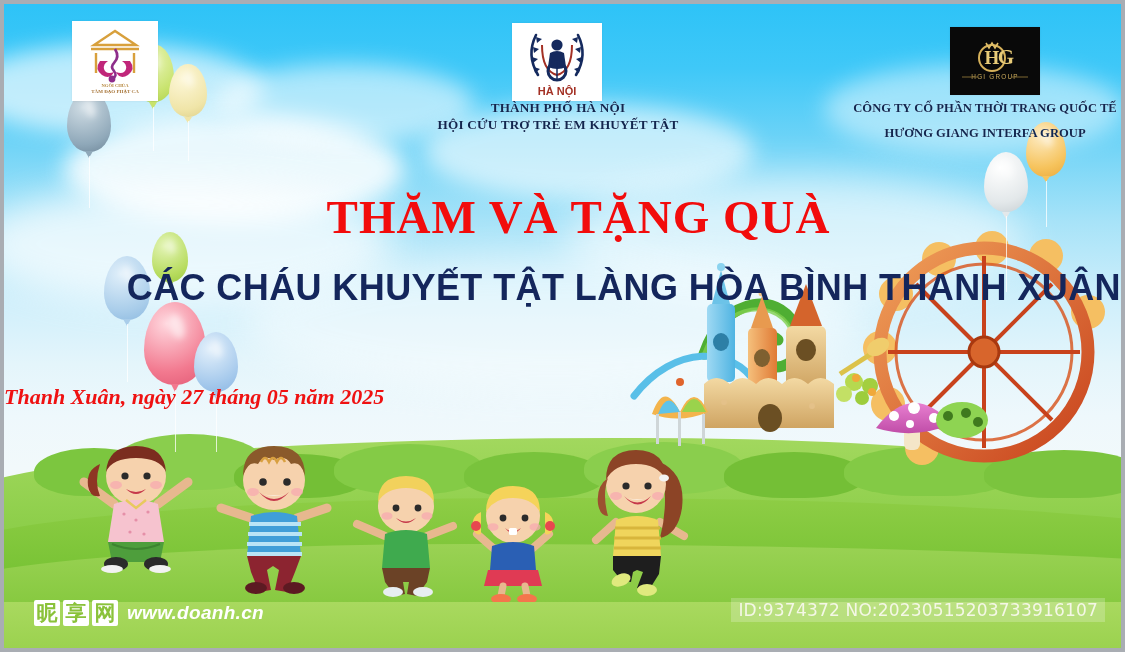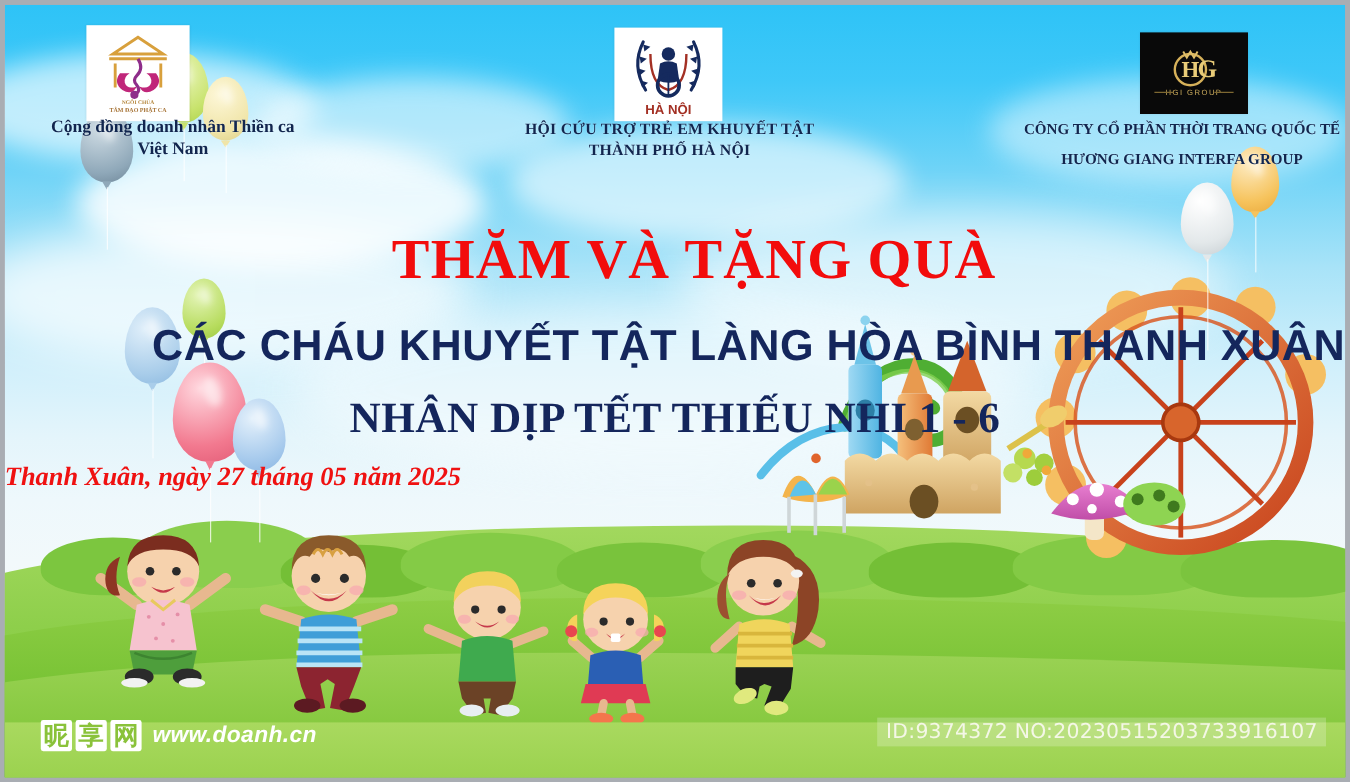--- a/index.html
+++ b/index.html
@@ -288,24 +288,20 @@
         <path d="M24 32 L24 52 M62 32 L62 52"></path>
       </g>
       <path d="M28 40 q-6 8 2 14 q8 5 12 -3 q-8 3 -10 -3 q-1 -5 4 -8 z" fill="#c0267a"></path>
       <path d="M58 40 q6 8 -2 14 q-8 5 -12 -3 q8 3 10 -3 q1 -5 -4 -8 z" fill="#c0267a"></path>
       <path d="M43 28 q5 8 -1 14 q-4 4 0 8 q4 5 -2 8" fill="none" stroke="#8e2d8a" stroke-width="2.6"></path>
       <circle cx="40" cy="58" r="3.4" fill="#8e2d8a"></circle>
       <text x="43" y="66" font-family="Liberation Serif, serif" font-size="4.6" fill="#b4853a" text-anchor="middle" font-weight="bold">NGÔI CHÙA</text>
       <text x="43" y="72" font-family="Liberation Serif, serif" font-size="5" fill="#a8763a" text-anchor="middle" font-weight="bold">TÂM ĐẠO PHẬT CA</text>
     </svg>
   </div>
-  <div class="logo-cap" style="left:10px;top:93px;width:260px;font-size:14.6px;">
-    <div>Cộng đồng doanh nhân Thiền ca</div>
-    <div>Việt Nam</div>
-  </div>
 
   <div class="logo-box" style="left:508px;top:19px;width:90px;height:78px;">
     <svg width="90" height="78" viewBox="0 0 90 78">
       <g stroke="#152a5e" stroke-width="2.6" fill="none" stroke-linecap="round">
         <path d="M24 12 q-10 20 2 40"></path>
             <path d="M66 12 q10 20 -2 40"></path>
       </g>
       <g fill="#152a5e">
         <path d="M24 14 l6 2 l-5 4 z"></path>
             <path d="M21 24 l6 2 l-5 4 z"></path>
@@ -318,22 +314,22 @@
       </g>
       <path d="M30 22 q0 26 15 30 q15 -4 15 -30" fill="none" stroke="#a33024" stroke-width="2"></path>
       <circle cx="45" cy="22" r="5.6" fill="#152a5e"></circle>
       <path d="M38 30 q7 -4 14 0 l2 14 q-8 4 -18 0 z" fill="#152a5e"></path>
       <circle cx="45" cy="48" r="9" fill="none" stroke="#152a5e" stroke-width="3"></circle>
       <line x1="45" y1="39" x2="45" y2="57" stroke="#152a5e" stroke-width="1.5"></line>
       <text x="45" y="72" font-family="Liberation Sans, sans-serif" font-size="11" font-weight="bold" fill="#a33024" text-anchor="middle">HÀ NỘI</text>
     </svg>
   </div>
   <div class="logo-cap" style="left:398px;top:96px;width:312px;font-size:13.2px;letter-spacing:.2px;">
+    <div>THÀNH PHỐ HÀ NỘI</div>
     <div>HỘI CỨU TRỢ TRẺ EM KHUYẾT TẬT</div>
-    <div>THÀNH PHỐ HÀ NỘI</div>
   </div>
 
   <div class="logo-box" style="left:946px;top:23px;width:90px;height:68px;background:#090909;">
     <svg width="90" height="68" viewBox="0 0 90 68">
       <g fill="none" stroke="#d6b15a" stroke-width="2">
         <circle cx="42" cy="31" r="13"></circle>
       </g>
       <path d="M36 16 l3 5 l3 -5 l3 5 l3 -5" fill="none" stroke="#e0bf6a" stroke-width="1.6"></path>
       <text x="42" y="37" font-family="Liberation Serif, serif" font-size="19" font-weight="bold" fill="#e8cb78" text-anchor="middle">H</text>
       <text x="56" y="37" font-family="Liberation Serif, serif" font-size="21" font-weight="bold" fill="#e8cb78" text-anchor="middle">G</text>
@@ -344,21 +340,20 @@
   </div>
   <div class="logo-cap" style="left:836px;top:92px;width:290px;font-size:12.6px;line-height:2;">
     <div>CÔNG TY CỔ PHẦN THỜI TRANG QUỐC TẾ</div>
     <div>HƯƠNG GIANG INTERFA GROUP</div>
   </div>
 
   <div class="t-red" style="left:16px;top:186px;font-size:47px;">THĂM VÀ TẶNG QUÀ</div>
 
   <div class="t-navy" style="left:0;top:263px;font-size:36px;letter-spacing:.4px;">CÁC CHÁU KHUYẾT TẬT LÀNG HÒA BÌNH THANH XUÂN</div>
 
-  <div class="t-navy2" style="left:0;top:323px;font-size:36px;letter-spacing:.4px;">NHÂN DỊP TẾT THIẾU NHI 1 - 6</div>
 
   <div class="t-date" style="left:0;top:380px;font-size:22px;">Thanh Xuân, ngày 27 tháng 05 năm 2025</div>
 
   <div class="ground-front"></div>
 
   <div class="kid" style="left:72px;top:438px;width:122px;height:130px;">
     <svg width="122" height="130" viewBox="0 0 122 130">
       <g stroke="#e7b88f" stroke-width="9" stroke-linecap="round">
         <line x1="38" y1="62" x2="8" y2="40"></line>
             <line x1="82" y1="62" x2="112" y2="40"></line>

